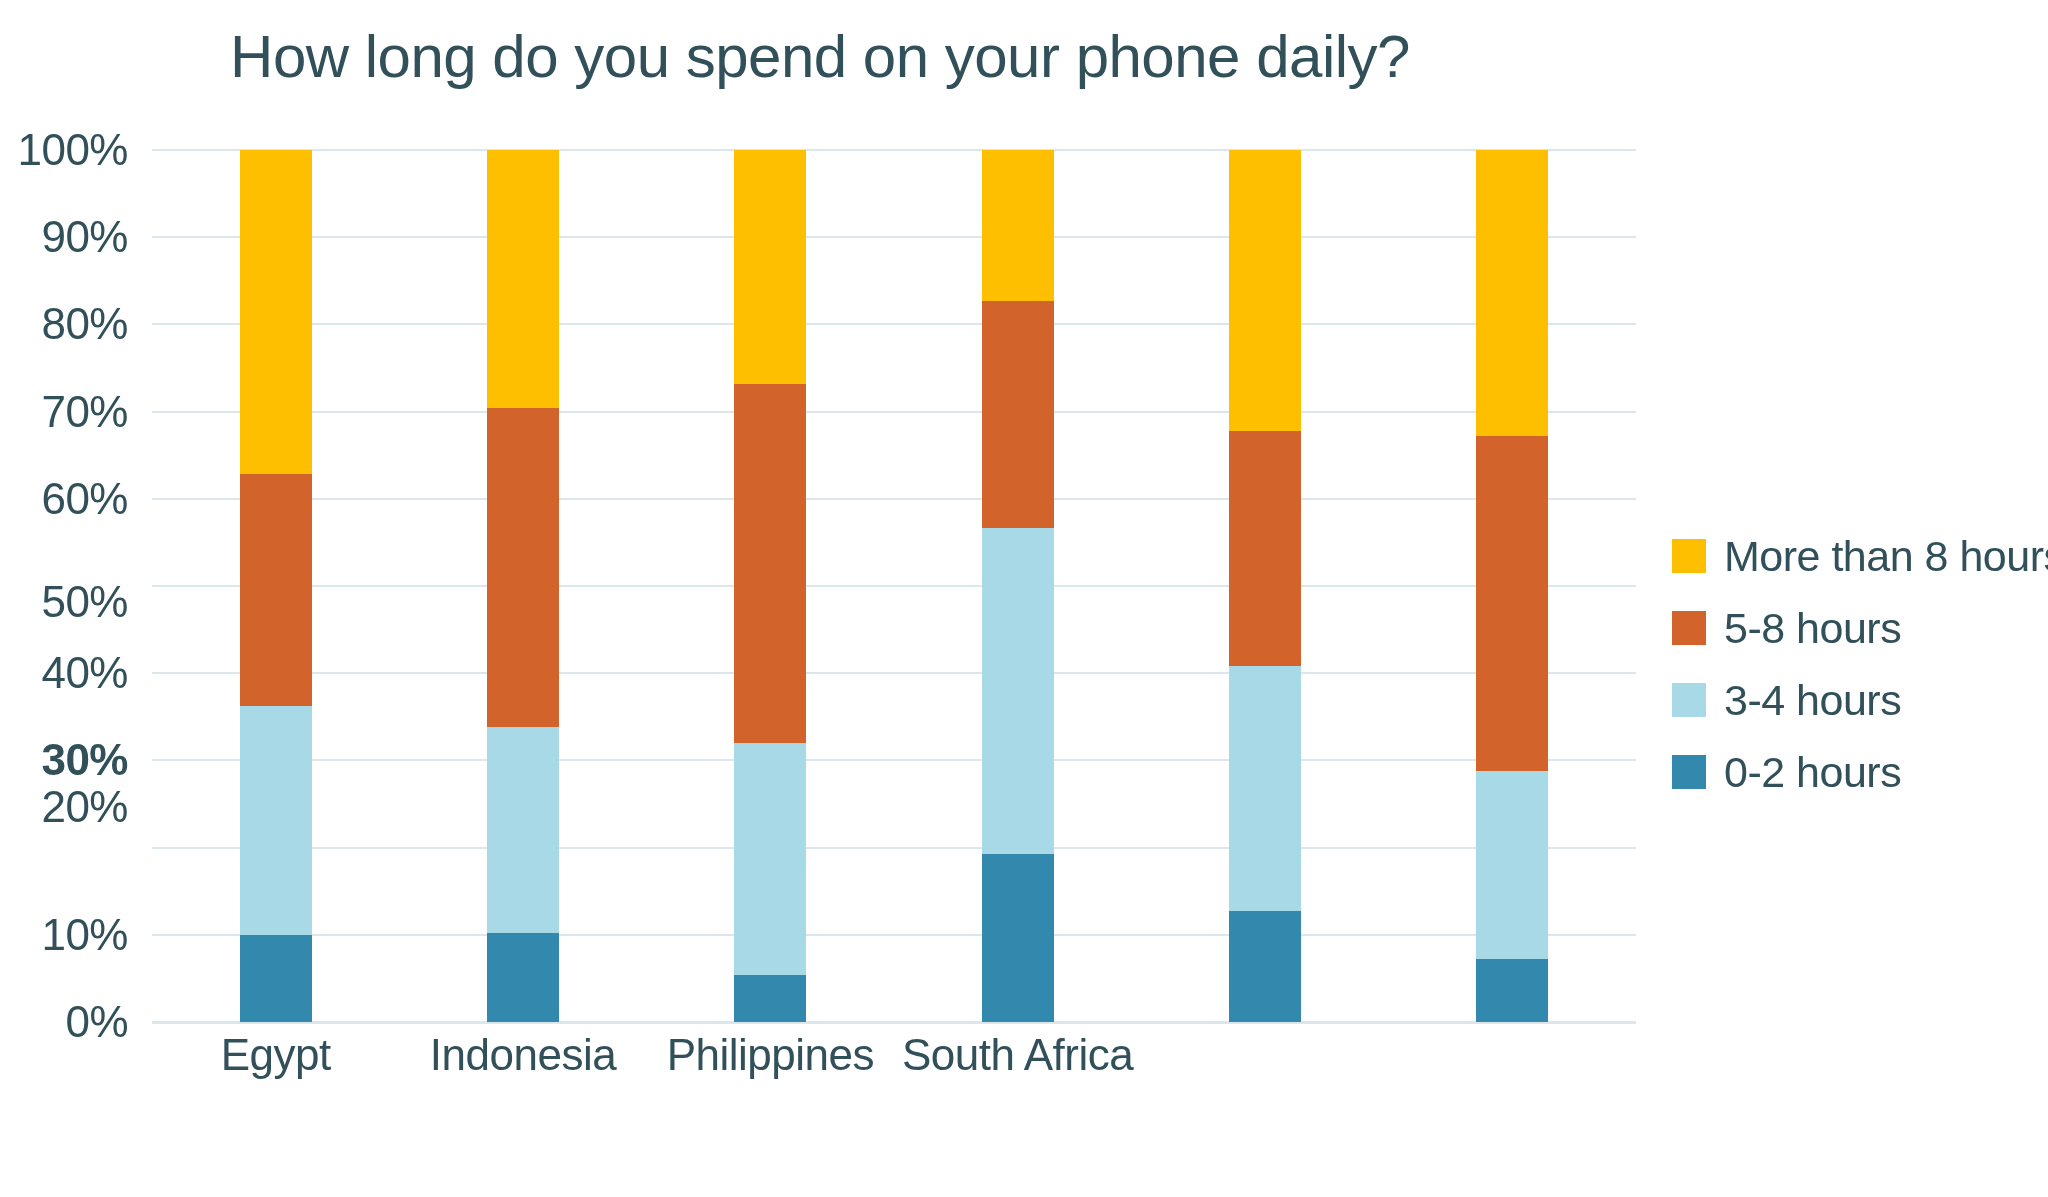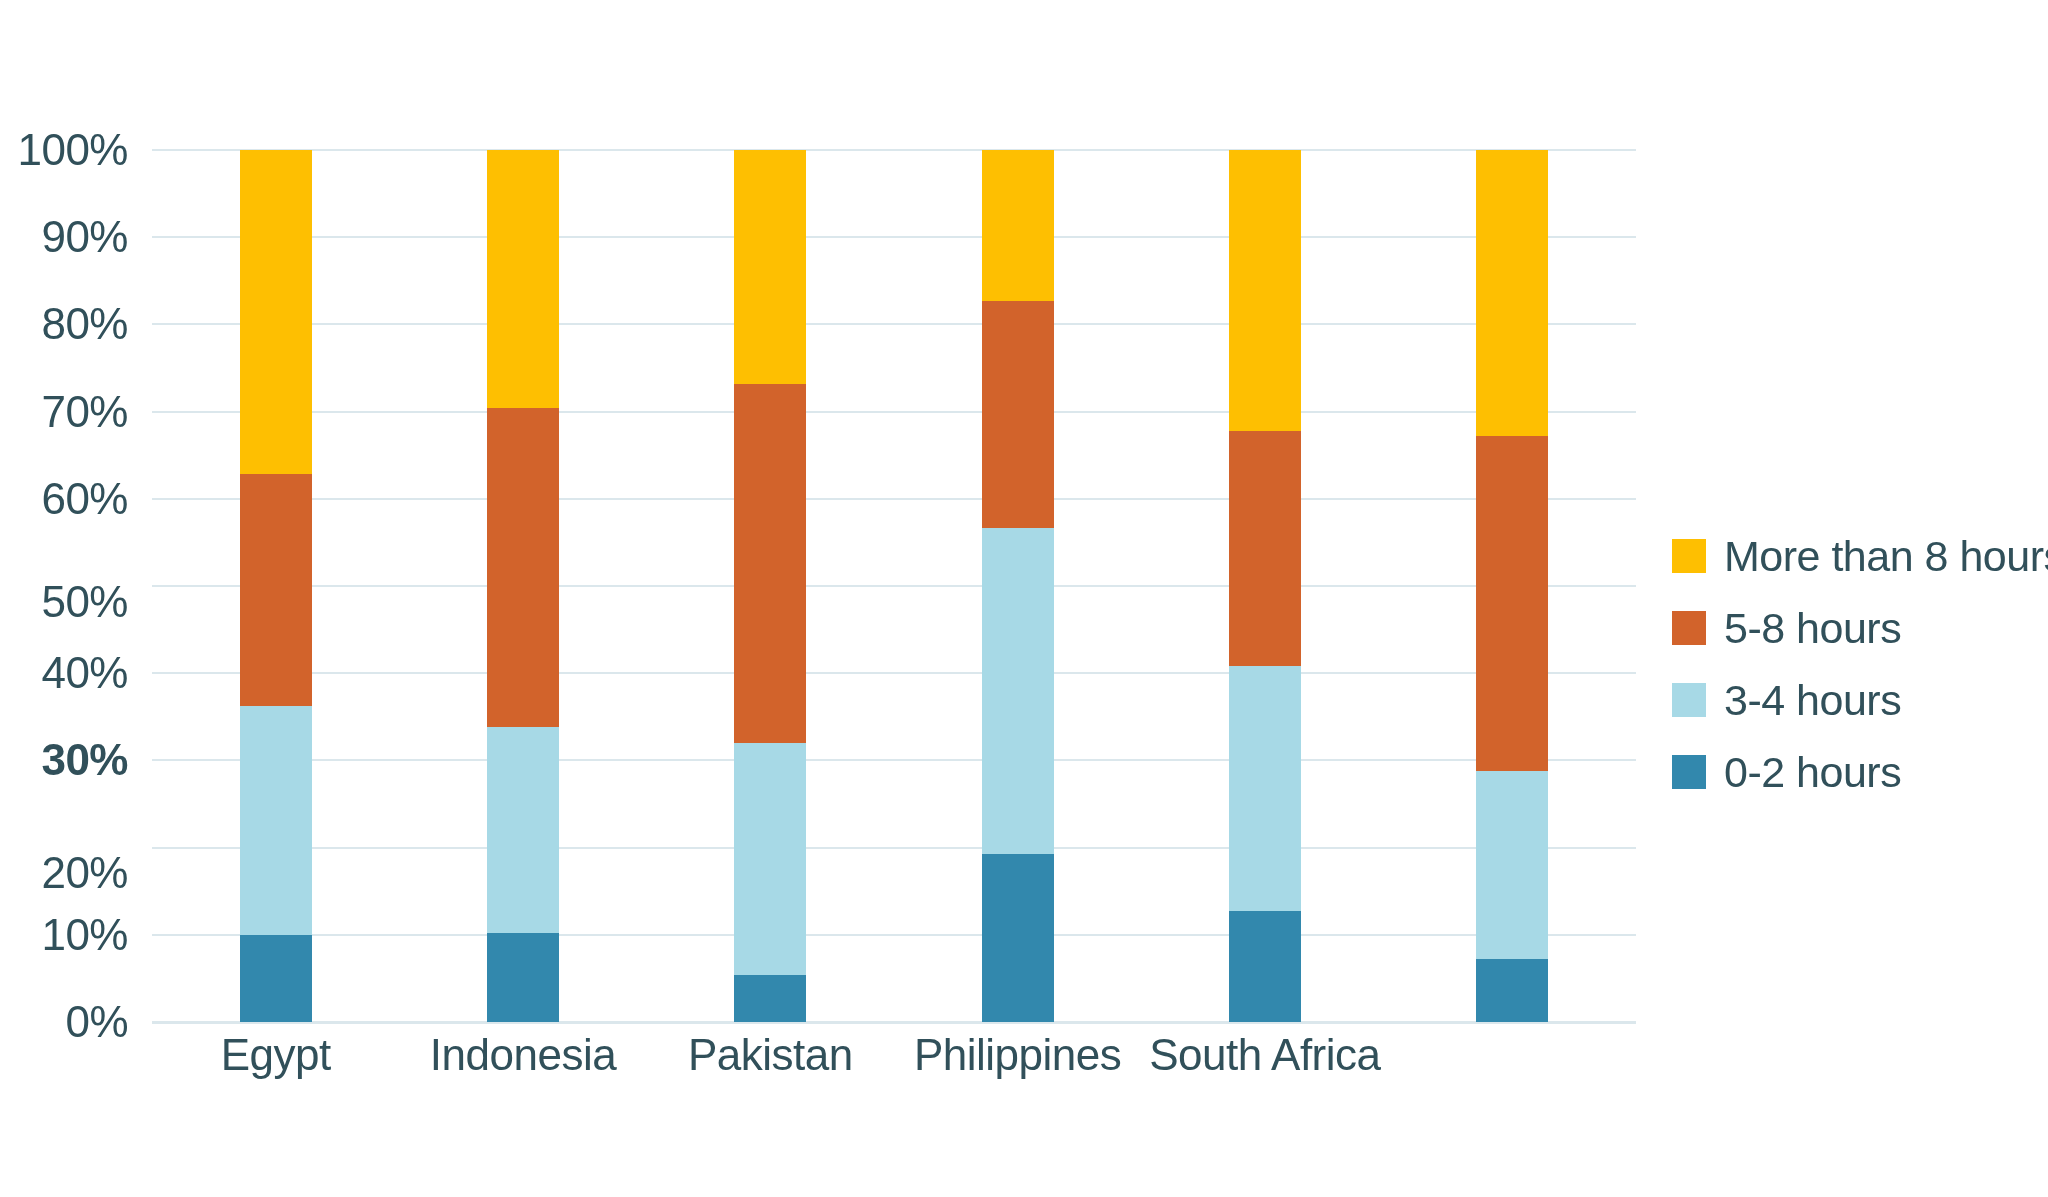--- a/index.html
+++ b/index.html
@@ -159,33 +159,34 @@
     color: #31505a;
     white-space: nowrap;
     letter-spacing: -0.5px;
   }
 </style>
 </head>
 <body>
 
 <div id="chart-root">
 
+  <div id="chart-title">How long do you spend on your phone daily?</div>
 
   <div id="plot-wrap">
 
     <div id="y-axis">
         <div class="y-tick" style="top: 0px;">100%</div>
         <div class="y-tick" style="top: 87.2px;">90%</div>
         <div class="y-tick" style="top: 174.4px;">80%</div>
         <div class="y-tick" style="top: 261.6px;">70%</div>
         <div class="y-tick" style="top: 348.8px;">60%</div>
         <div class="y-tick" style="top: 436px; margin-top: 16px;">50%</div>
         <div class="y-tick" style="top: 523.2px;">40%</div>
         <div class="y-tick" style="top: 610.4px; font-weight: bold;">30%</div>
-        <div class="y-tick" style="top: 723px;">20%</div>
+        <div class="y-tick" style="top: 657px;">20%</div>
         <div class="y-tick" style="top: 784.8px;">10%</div>
         <div class="y-tick" style="top: 872px;">0%</div>
       </div>
 
     <div id="plot-area">
       <div id="gridlines-layer">
           <div class="gridline" style="top: -1px;"></div>
           <div class="gridline" style="top: 86.2px;"></div>
           <div class="gridline" style="top: 173.4px;"></div>
           <div class="gridline" style="top: 260.6px;"></div>
@@ -245,21 +246,20 @@
               <div class="seg" style="height: 188.352px; background: rgb(167, 217, 230);"></div>
               <div class="seg" style="height: 62.784px; background: rgb(50, 136, 173);"></div>
             </div>
           </div>
         </div>
     </div>
 
     <div id="x-axis">
         <div class="x-tick">Egypt</div>
         <div class="x-tick">Indonesia</div>
-        <div class="x-tick">Pakistan</div>
         <div class="x-tick">Philippines</div>
         <div class="x-tick">South Africa</div>
       </div>
   </div>
 
   <div id="legend">
       <div class="legend-item">
         <span class="legend-swatch" style="background: rgb(254, 191, 1);"></span>
         <span class="legend-label">More than 8 hours</span>
       </div>

